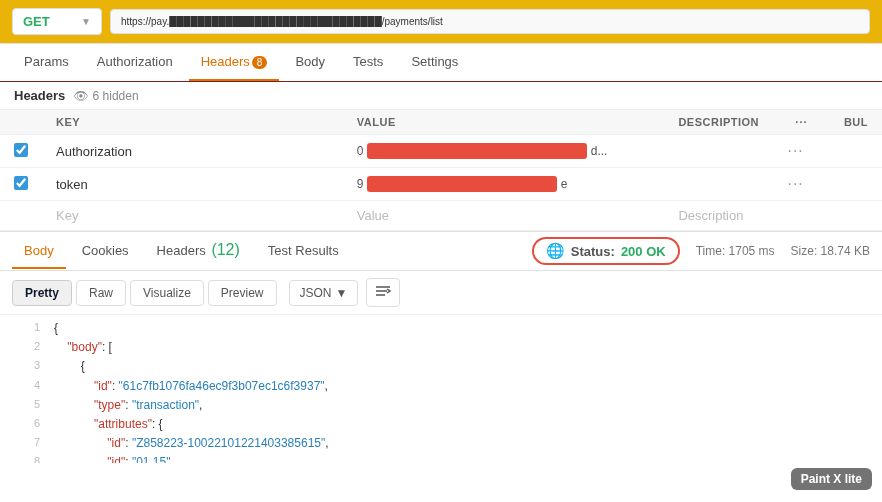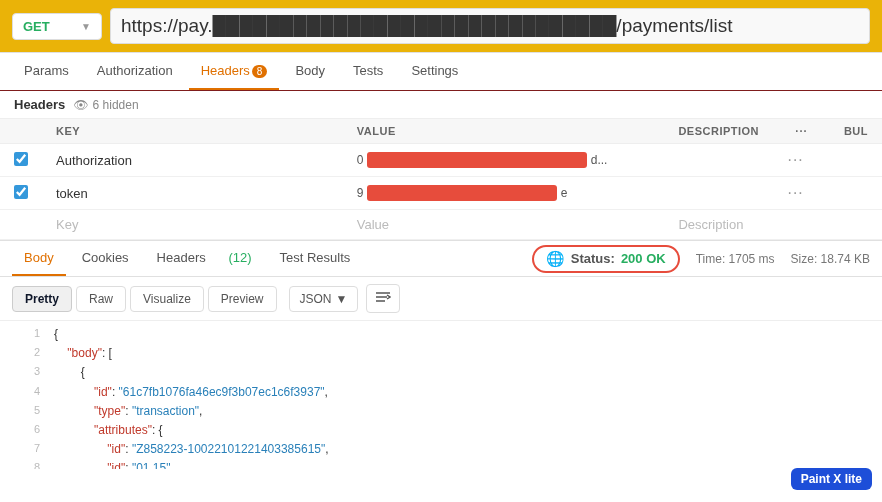--- a/index.html
+++ b/index.html
@@ -28,21 +28,21 @@
       min-width: 90px;
       justify-content: space-between;
     }
     .method-select .chevron { color: #999; font-size: 10px; }
     .url-input {
       flex: 1;
       padding: 6px 10px;
       border: 1px solid #ddd;
       border-radius: 4px;
       background: #f9f9f9;
-      font-size: 19px;
+      font-size: 10px;
       color: #333;
       outline: none;
     }
 
     
     .req-tabs {
       display: flex;
       align-items: center;
       padding: 0 12px;
       border-bottom: 1px solid #7f1d1d;
@@ -156,22 +156,22 @@
       border-bottom: 2px solid transparent;
       font-size: 13px;
     }
     .res-tab.active {
       color: #e07000;
       border-bottom: 2px solid #e07000;
       font-weight: 500;
     }
     .res-tab .badge-green {
       color: #27ae60;
-      font-size: 13px;
-      margin-left: 19px;
+      font-size: 16px;
+      margin-left: 2px;
     }
     .res-status-area {
       margin-left: auto;
       display: flex;
       align-items: center;
       gap: 16px;
     }
     .status-box {
       display: flex;
       align-items: center;
@@ -259,21 +259,21 @@
     }
     .json-key { color: #c0392b; }
     .json-val-str { color: #2980b9; }
     .json-punct { color: #333; }
 
     
     .paint-badge {
       position: fixed;
       bottom: 12px;
       right: 10px;
-      background: #1d4ed8;
+      background: #737373;
       color: #fff;
       border-radius: 6px;
       padding: 4px 10px;
       font-size: 12px;
       font-weight: 600;
       margin-left: 24px;
     }
   </style>
 </head>
 <body>

